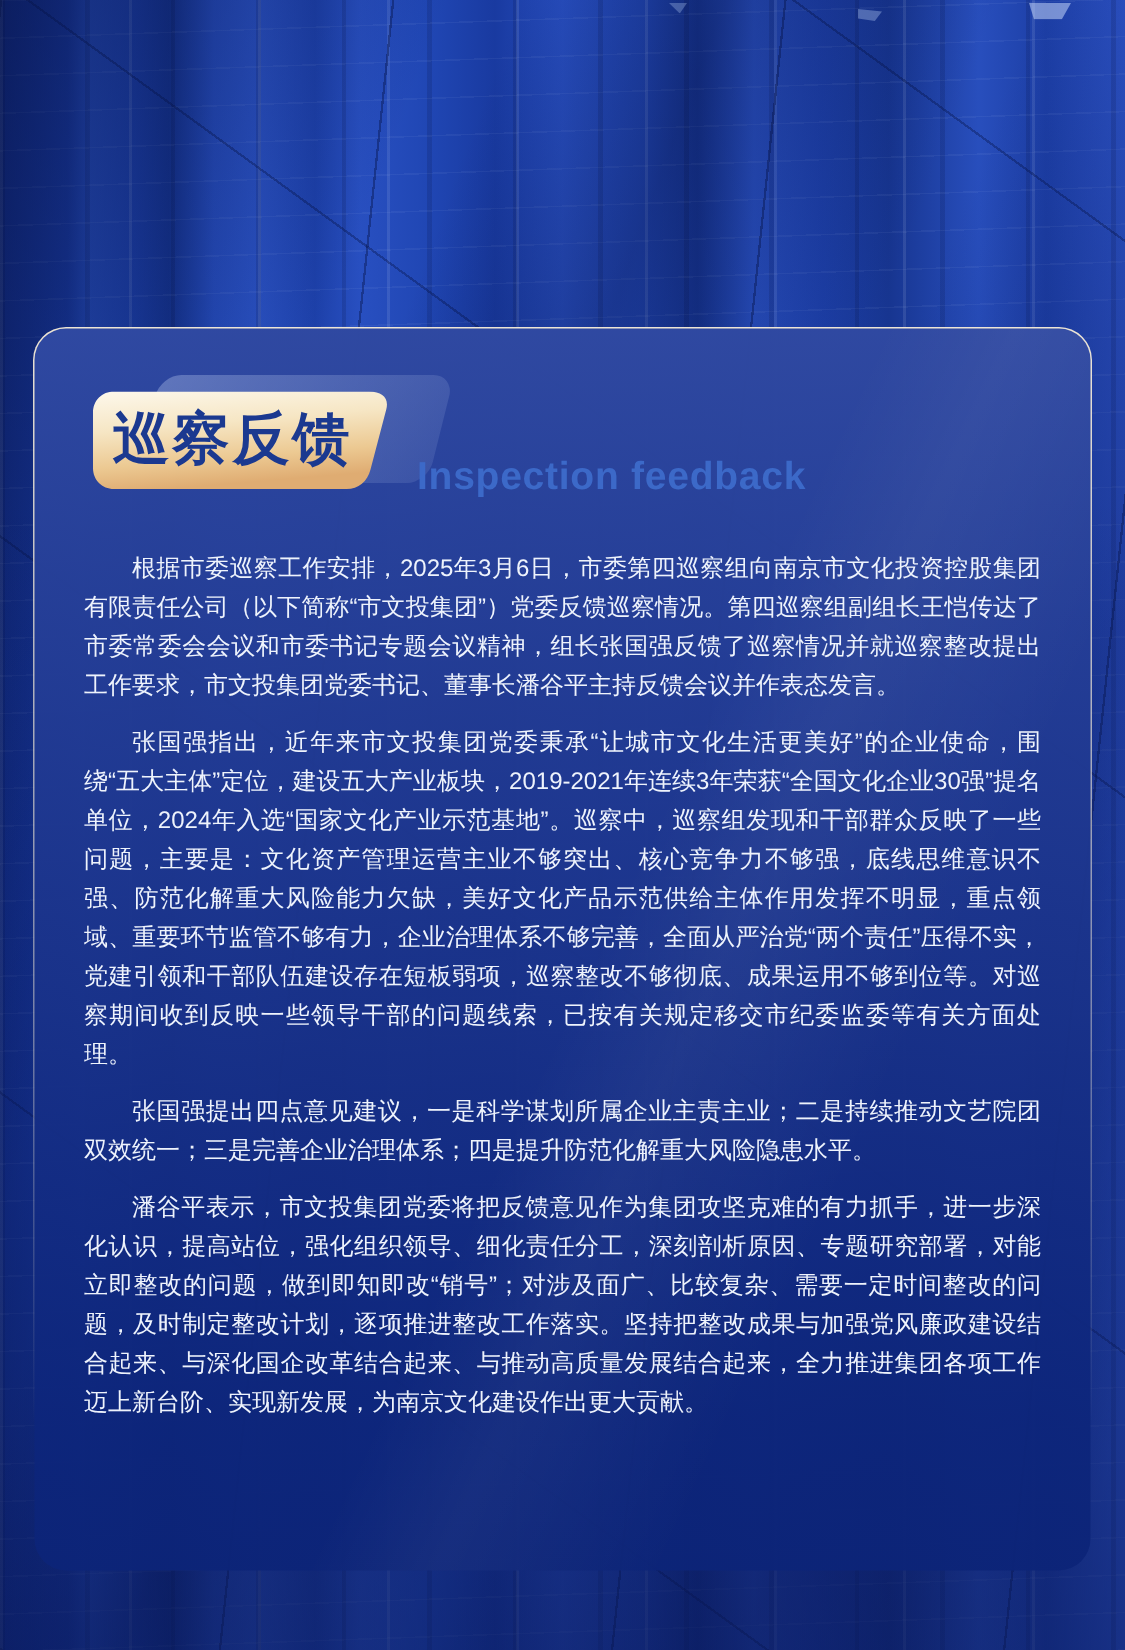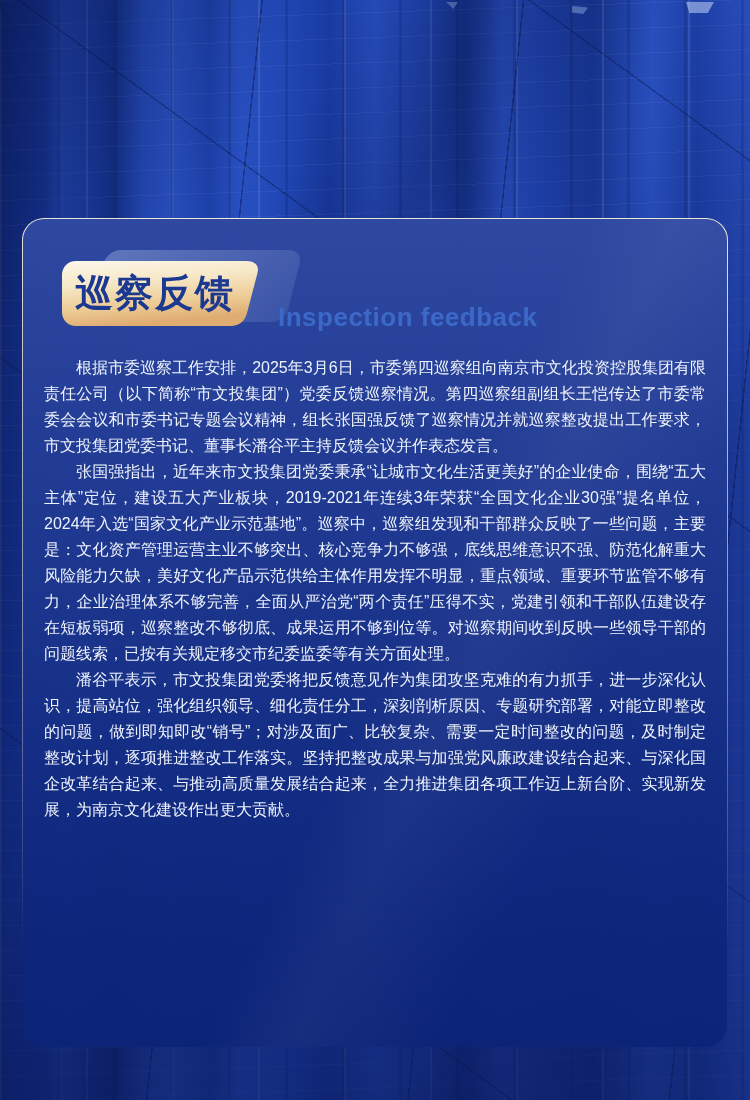--- a/index.html
+++ b/index.html
@@ -80,21 +80,21 @@
     position:absolute;left:278px;top:302px;
     font-size:26px;font-weight:bold;color:#3c69c8;letter-spacing:.5px;
   }
 
   
   .article{
     position:absolute;left:44px;top:355px;width:662px;
     color:#eef3fc;font-size:16px;line-height:26px;
     text-align:justify;
   }
-  .article p{margin:0;text-indent:2em;}
+  .article p{margin:12px;text-indent:2em;}
 </style>
 </head>
 <body>
 
 <div class="layer bg-base"></div>
 <div class="layer bg-columns"></div>
 <div class="layer bg-panel-lines"></div>
 <div class="layer bg-sweeps"></div>
 <div class="layer bg-cross"></div>
 <div class="layer bg-fade"></div>
@@ -121,15 +121,16 @@
     </defs>
     <path d="M14 0 H184 C193 0 197.5 4.5 195.5 12 L185 52 C183 60 177 65 169 65 H14 C6 65 0 59 0 51 V14 C0 6 6 0 14 0 Z" fill="url(#goldg)"></path>
   </svg>
   <div class="badge-title">巡察反馈</div>
 </div>
 <div class="subtitle">Inspection feedback</div>
 
 <div class="article">
   <p>根据市委巡察工作安排，2025年3月6日，市委第四巡察组向南京市文化投资控股集团有限责任公司（以下简称“市文投集团”）党委反馈巡察情况。第四巡察组副组长王恺传达了市委常委会会议和市委书记专题会议精神，组长张国强反馈了巡察情况并就巡察整改提出工作要求，市文投集团党委书记、董事长潘谷平主持反馈会议并作表态发言。</p>
   <p>张国强指出，近年来市文投集团党委秉承“让城市文化生活更美好”的企业使命，围绕“五大主体”定位，建设五大产业板块，2019-2021年连续3年荣获“全国文化企业30强”提名单位，2024年入选“国家文化产业示范基地”。巡察中，巡察组发现和干部群众反映了一些问题，主要是：文化资产管理运营主业不够突出、核心竞争力不够强，底线思维意识不强、防范化解重大风险能力欠缺，美好文化产品示范供给主体作用发挥不明显，重点领域、重要环节监管不够有力，企业治理体系不够完善，全面从严治党“两个责任”压得不实，党建引领和干部队伍建设存在短板弱项，巡察整改不够彻底、成果运用不够到位等。对巡察期间收到反映一些领导干部的问题线索，已按有关规定移交市纪委监委等有关方面处理。</p>
+  <p>张国强提出四点意见建议，一是科学谋划所属企业主责主业；二是持续推动文艺院团双效统一；三是完善企业治理体系；四是提升防范化解重大风险隐患水平。</p>
   <p>潘谷平表示，市文投集团党委将把反馈意见作为集团攻坚克难的有力抓手，进一步深化认识，提高站位，强化组织领导、细化责任分工，深刻剖析原因、专题研究部署，对能立即整改的问题，做到即知即改“销号”；对涉及面广、比较复杂、需要一定时间整改的问题，及时制定整改计划，逐项推进整改工作落实。坚持把整改成果与加强党风廉政建设结合起来、与深化国企改革结合起来、与推动高质量发展结合起来，全力推进集团各项工作迈上新台阶、实现新发展，为南京文化建设作出更大贡献。</p>
 
 </div>
 
 </body></html>

